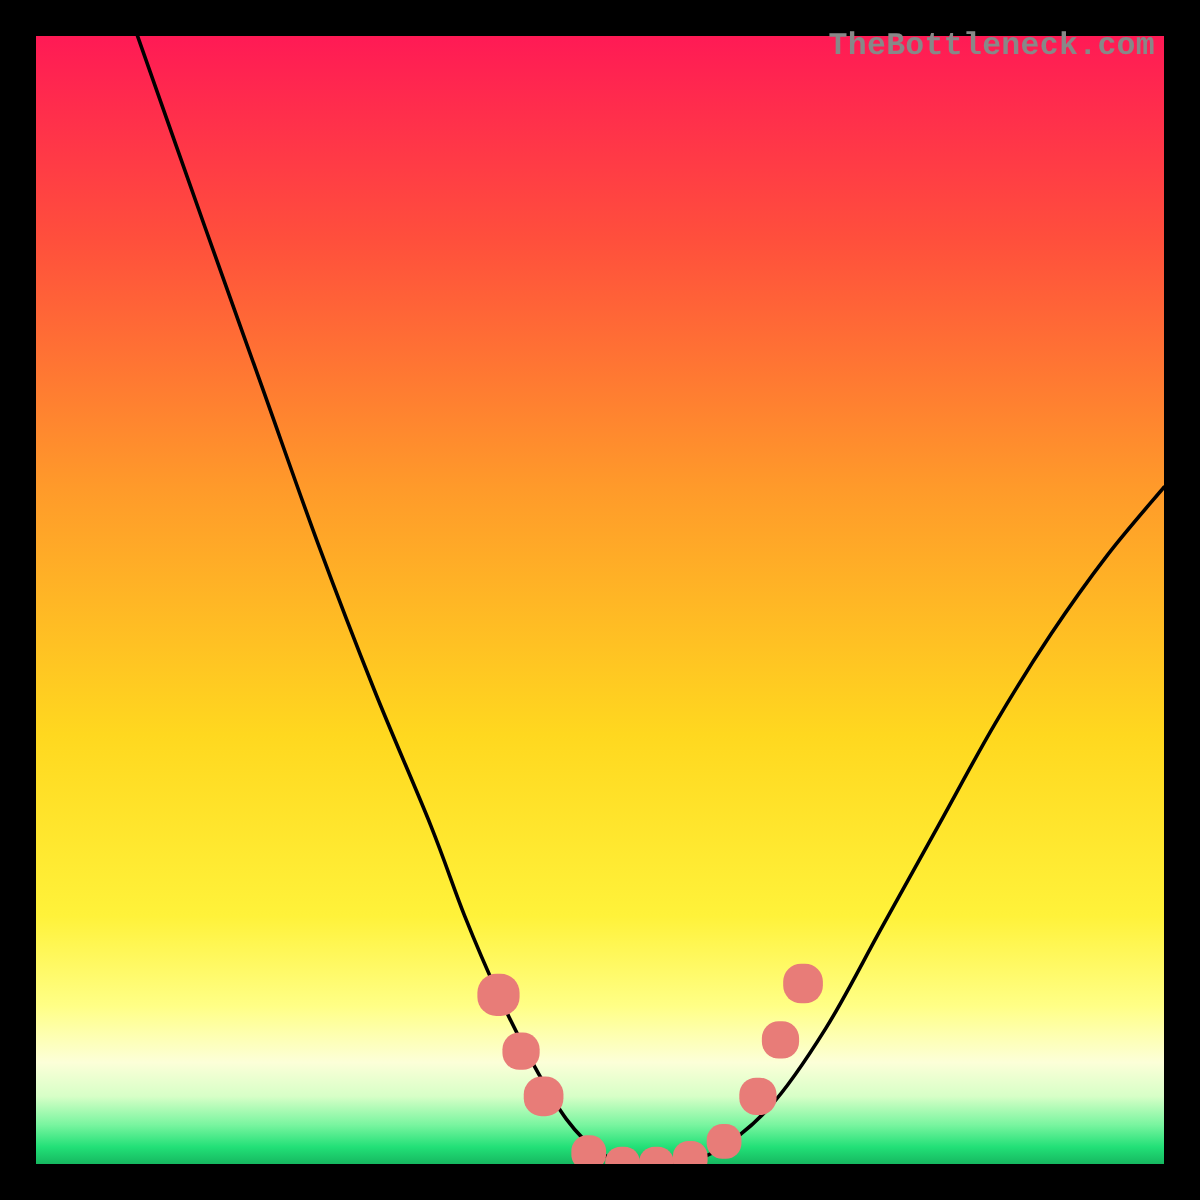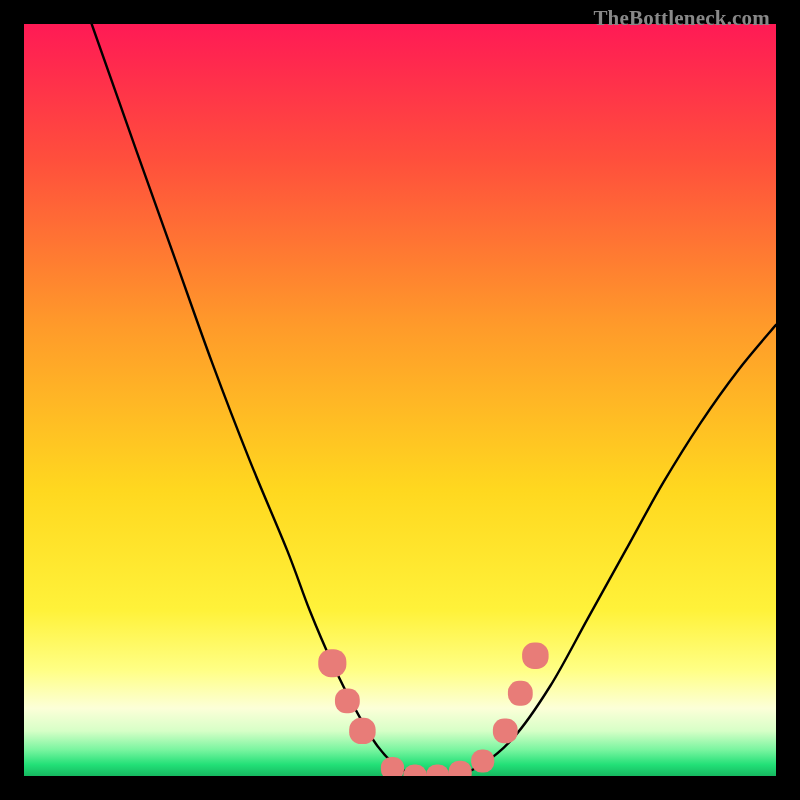--- a/index.html
+++ b/index.html
@@ -20,23 +20,23 @@
   }
   .gradient {
     position: absolute;
     left: 0;
     top: 0;
     width: 752px;
     height: 752px;
   }
   .watermark {
     position: absolute;
-    top: 6px;
+    top: 20px;
     right: 30px;
-    font-family: Liberation Serif, serif;
+    font-family: Liberation Mono, monospace;
     font-size: 21px;
     font-weight: bold;
     color: #888;
     letter-spacing: 0.2px;
   }
   svg.curve {
     position: absolute;
     left: 0;
     top: 0;
     width: 752px;

